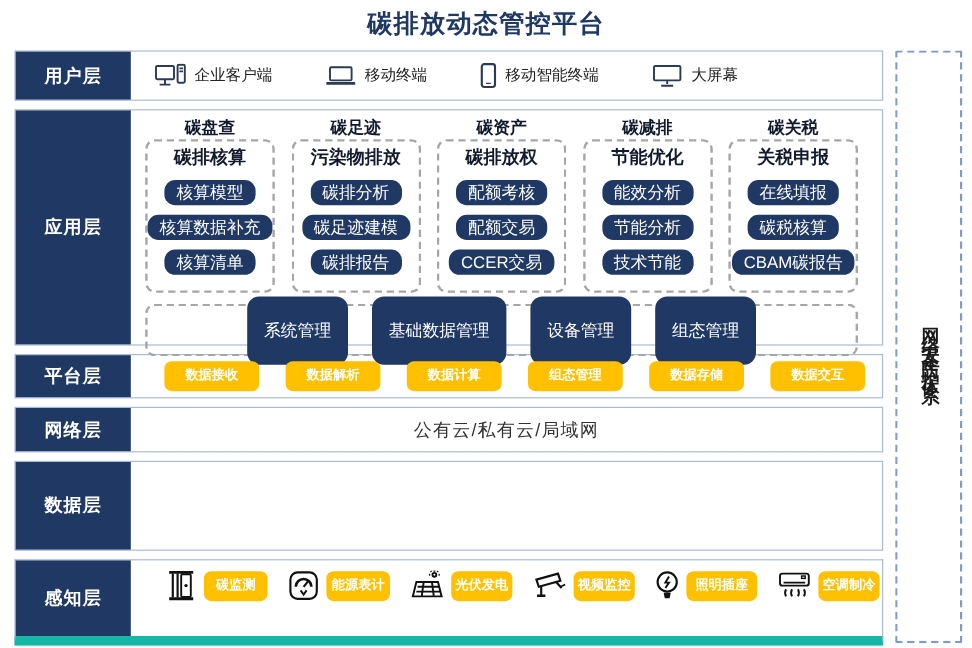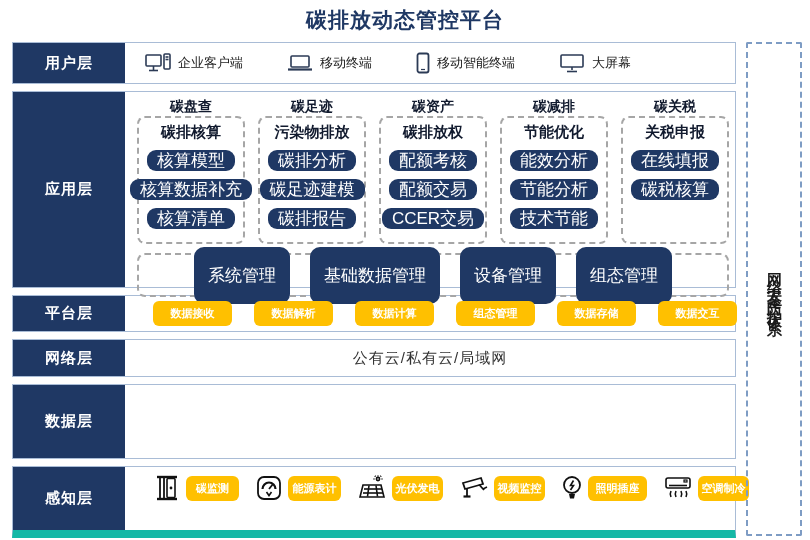--- a/index.html
+++ b/index.html
@@ -13,47 +13,47 @@
     letter-spacing:1px;
   }
 
   .main { position:absolute; left:12px; top:42px; width:724px; }
 
   .layer-row {
     display:flex; align-items:stretch;
     border:1px solid #a9bcd6; background:#fff; margin-bottom:7px;
   }
   .layer-label {
-    width:112px; flex-shrink:0; background:#1f3864; color:#fff;
+    width:96px; flex-shrink:0; background:#1f3864; color:#fff;
     display:flex; align-items:center; justify-content:center;
     font-size:15px; font-weight:bold; letter-spacing:1px;text-align:right;
   }
   .layer-content { flex:1; position:relative; }
 
   
   .row-user { height:42px; }
   .user-items { display:flex; align-items:center; padding-left:20px; gap:44px; height:100%; }
   .user-item { display:flex; align-items:center; gap:7px; }
   .user-item svg { display:block; }
   .user-item .u-label { font-size:13px; color:#222; }
 
   
   .row-app { height:197px; }
   .app-content { padding:4px 20px 6px 12px; }
-  .app-columns { display:flex; gap:13px; }
+  .app-columns { display:flex; gap:13px;justify-content:space-between; }
   .app-col { width:108px; display:flex; flex-direction:column; }
   .app-col-header { text-align:center; font-size:14px; font-weight:bold; color:#111a2e; height:20px; line-height:20px; }
   .app-box {
     border:2px dashed #a6a6a6; border-radius:8px;
     padding:4px 4px 9px 4px; display:flex; flex-direction:column; align-items:center; gap:8px;
     height:128px;
   }
   .app-box-title { font-size:15px; font-weight:bold; color:#111a2e; line-height:20px; }
   .pill {
-    background:#1f3864; color:#fff; font-size:17px; line-height:13px;
+    background:#1f3864; color:#fff; font-size:14px; line-height:13px;
     padding:4px 10px; border-radius:9px; white-space:nowrap; text-align:center;
   }
   .common-box {
     margin-top:9px; border:2px dashed #a6a6a6; border-radius:8px;
     height:44px; display:flex; align-items:center; justify-content:center; gap:20px;
   }
   .common-box .pill { padding:22px 14px; border-radius:10px; }
 
   
   .row-platform { height:37px; }
@@ -202,20 +202,21 @@
               <div class="pill">技术节能</div>
             </div>
           </div>
 
           <div class="app-col">
             <div class="app-col-header">碳关税</div>
             <div class="app-box">
               <div class="app-box-title">关税申报</div>
               <div class="pill">在线填报</div>
               <div class="pill">碳税核算</div>
+              <div class="pill">CBAM碳报告</div>
             </div>
           </div>
 
         </div>
 
         <div class="common-box">
           <div class="pill">系统管理</div>
           <div class="pill">基础数据管理</div>
           <div class="pill">设备管理</div>
           <div class="pill">组态管理</div>

